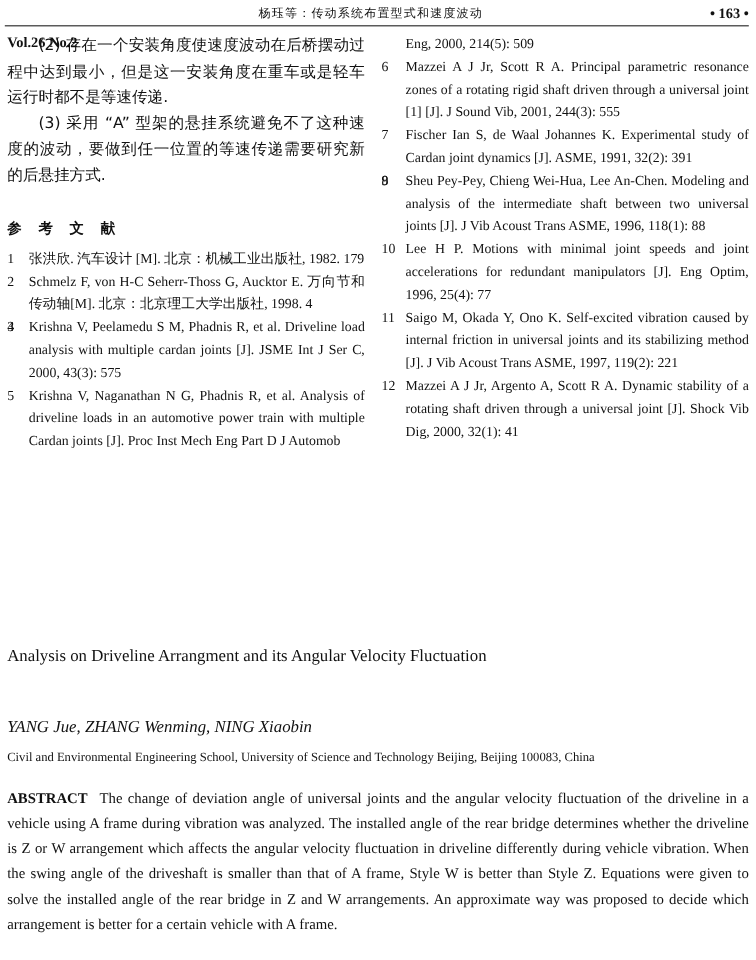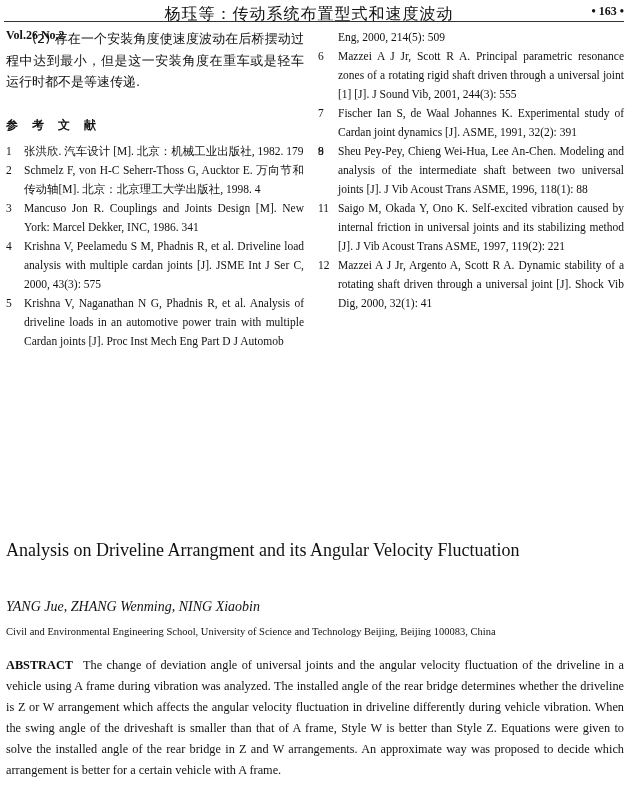--- a/index.html
+++ b/index.html
@@ -1,71 +1,73 @@
 <!DOCTYPE html>
 <html><head>
 <meta charset="utf-8">
 <style>
   html, body { margin: 0; padding: 0; background: #ffffff; }
   body { width: 630px; height: 800px; position: relative; overflow: hidden; color: #111; font-family: "Liberation Serif", "DejaVu Serif", serif; }
   .header { position: absolute; left: 6px; right: 6px; top: 4px; height: 16px; font-size: 12px; }
   .header .vol { position: absolute; left: 0; top: 0; font-weight: bold; margin-top: 24px; }
-  .header .running { position: absolute; left: 0; right: 12px; text-align: center; top: 0; font-family: "DejaVu Sans", sans-serif; font-size: 16px; letter-spacing: 1px; }
+  .header .running { position: absolute; left: 0; right: 12px; text-align: center; top: 0; font-family: "DejaVu Sans", sans-serif; font-size: 10px; letter-spacing: 1px; }
   .header .page { position: absolute; right: 0; top: 0; font-weight: bold; }
   .rule { position: absolute; left: 4px; right: 6px; top: 21px; height: 1px; background: #333; }
 
   .col { position: absolute; top: 28px; }
   .col-left { left: 6px; width: 298px; }
   .col-right { left: 318px; width: 306px; }
 
   .cn-para { font-family: "DejaVu Sans", sans-serif; font-size: 13px; line-height: 21.6px; margin: 0; text-align: justify; }
   .cn-para.indent { text-indent: 26px; }
 
   .refs-title { font-family: Liberation Serif, serif; font-weight: bold; font-size: 12px; letter-spacing: 14px; margin: 24px 0 8px 0; }
   .ref { position: relative; font-size: 11.5px; line-height: 19px; padding-left: 18px; text-align: justify; margin: 0; }
   .ref .num { position: absolute; left: 0; top: 0; width: 14px; }
   .col-right .ref { padding-left: 20px; }
   .col-right .ref .num { width: 16px; text-align: left; }
 
   .en-block { position: absolute; left: 6px; width: 618px; }
-  .en-title { top: 540px; font-size: 18px; }
+  .en-title { top: 540px; font-size: 14px; }
   .en-authors { top: 599px; font-size: 14px; font-style: italic; }
   .en-affil { top: 626px; font-size: 10.5px; }
   .en-abstract { top: 655px; font-size: 12.3px; line-height: 21px; text-align: justify; }
   .en-abstract .lbl, .en-keywords .lbl { font-weight: bold; margin-right: 10px; }
   .en-keywords { top: 779px; font-size: 12.3px; margin-top: 19px; }
 </style>
 </head>
 <body>
 
 <div class="header">
   <span class="vol">Vol.26 No.2</span>
   <span class="running">杨珏等：传动系统布置型式和速度波动</span>
   <span class="page">• 163 •</span>
 </div>
 <div class="rule"></div>
 
 <div class="col col-left">
   <p class="cn-para indent">(2) 存在一个安装角度使速度波动在后桥摆动过程中达到最小，但是这一安装角度在重车或是轻车运行时都不是等速传递.</p>
+  <p class="cn-para indent">(3) 采用 “A” 型架的悬挂系统避免不了这种速度的波动，要做到任一位置的等速传递需要研究新的后悬挂方式.</p>
 
   <div class="refs-title">参考文献</div>
 
   <p class="ref"><span class="num">1</span><span>张洪欣. 汽车设计 [M]. 北京：机械工业出版社, 1982. 179</span></p>
   <p class="ref"><span class="num">2</span><span>Schmelz F, von H-C Seherr-Thoss G, Aucktor E. 万向节和传动轴[M]. 北京：北京理工大学出版社, 1998. 4</span></p>
-  <p class="ref"><span class="num">3</span><span>Mancuso Jon R. Couplings and Joints Design [M]. New York: Marcel Dekker, INC, 1986. 341</span></p>
+  <p class="ref"><span class="num">3</span></p>
   <p class="ref"><span class="num">4</span><span>Krishna V, Peelamedu S M, Phadnis R, et al. Driveline load analysis with multiple cardan joints [J]. JSME Int J Ser C, 2000, 43(3): 575</span></p>
   <p class="ref"><span class="num">5</span><span>Krishna V, Naganathan N G, Phadnis R, et al. Analysis of driveline loads in an automotive power train with multiple Cardan joints [J]. Proc Inst Mech Eng Part D J Automob</span></p>
 </div>
 
 <div class="col col-right">
   <p class="ref"><span class="num"></span><span>Eng, 2000, 214(5): 509</span></p>
   <p class="ref"><span class="num">6</span><span>Mazzei A J Jr, Scott R A. Principal parametric resonance zones of a rotating rigid shaft driven through a universal joint [1] [J]. J Sound Vib, 2001, 244(3): 555</span></p>
   <p class="ref"><span class="num">7</span><span>Fischer Ian S, de Waal Johannes K. Experimental study of Cardan joint dynamics [J]. ASME, 1991, 32(2): 391</span></p>
   <p class="ref"><span class="num">8</span></p>
   <p class="ref"><span class="num">9</span><span>Sheu Pey-Pey, Chieng Wei-Hua, Lee An-Chen. Modeling and analysis of the intermediate shaft between two universal joints [J]. J Vib Acoust Trans ASME, 1996, 118(1): 88</span></p>
+  <p class="ref"><span class="num">10</span><span>Lee H P. Motions with minimal joint speeds and joint accelerations for redundant manipulators [J]. Eng Optim, 1996, 25(4): 77</span></p>
   <p class="ref"><span class="num">11</span><span>Saigo M, Okada Y, Ono K. Self-excited vibration caused by internal friction in universal joints and its stabilizing method [J]. J Vib Acoust Trans ASME, 1997, 119(2): 221</span></p>
   <p class="ref"><span class="num">12</span><span>Mazzei A J Jr, Argento A, Scott R A. Dynamic stability of a rotating shaft driven through a universal joint [J]. Shock Vib Dig, 2000, 32(1): 41</span></p>
 </div>
 
 <div class="en-block en-title">Analysis on Driveline Arrangment and its Angular Velocity Fluctuation</div>
 <div class="en-block en-authors">YANG Jue, ZHANG Wenming, NING Xiaobin</div>
 <div class="en-block en-affil">Civil and Environmental Engineering School, University of Science and Technology Beijing, Beijing 100083, China</div>
 <div class="en-block en-abstract">
   <span class="lbl">ABSTRACT</span><span>The change of deviation angle of universal joints and the angular velocity fluctuation of the driveline in a vehicle using A frame during vibration was analyzed. The installed angle of the rear bridge determines whether the driveline is Z or W arrangement which affects the angular velocity fluctuation in driveline differently during vehicle vibration. When the swing angle of the driveshaft is smaller than that of A frame, Style W is better than Style Z. Equations were given to solve the installed angle of the rear bridge in Z and W arrangements. An approximate way was proposed to decide which arrangement is better for a certain vehicle with A frame.</span>
 </div>

